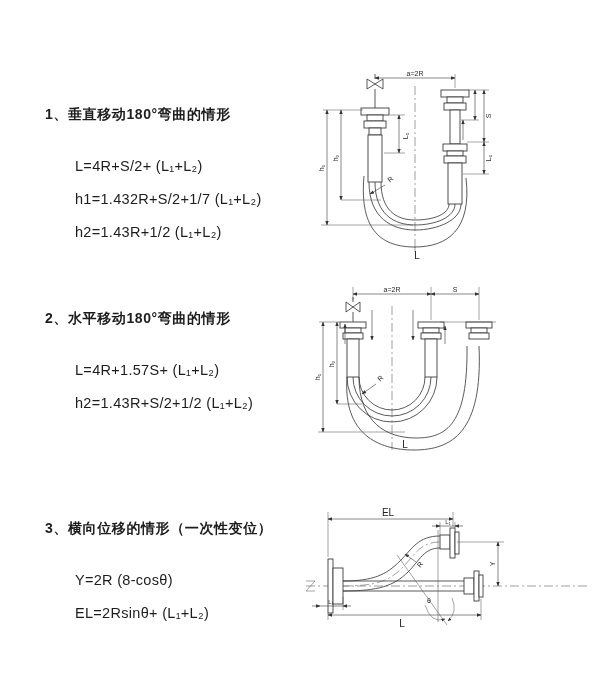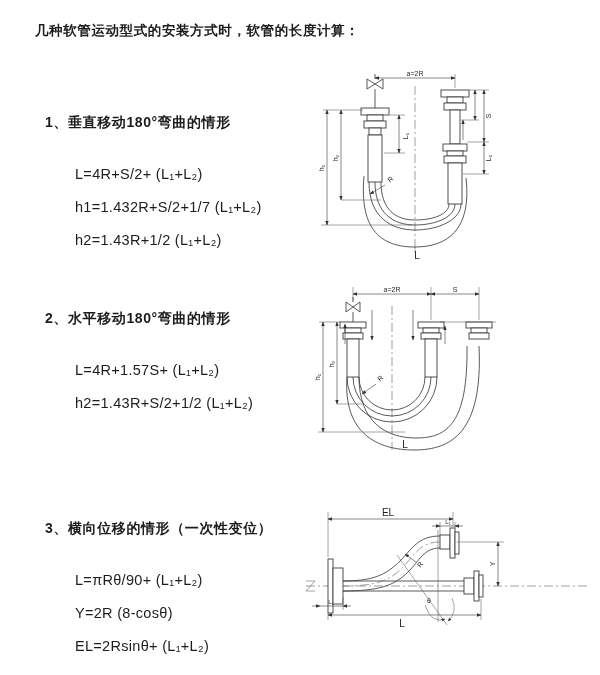--- a/index.html
+++ b/index.html
@@ -1,20 +1,20 @@
 <!DOCTYPE html>
 <html><head>
 <meta charset="utf-8">
 <style>
   html,body{margin:0;padding:0;background:#fff;}
   .page{position:relative;width:600px;height:675px;background:#fff;overflow:hidden;
         font-family:"Liberation Sans","DejaVu Sans",sans-serif;color:#1d1d1d;}
   .title{position:absolute;left:35px;top:22px;font-size:13.5px;font-weight:700;letter-spacing:.6px;white-space:nowrap;}
   .sec{position:absolute;left:45px;white-space:nowrap;}
-  .s1{top:114px}.s2{top:310px}.s3{top:520px}
+  .s1{top:106px}.s2{top:310px}.s3{top:520px}
   .heading{font-size:14px;font-weight:700;letter-spacing:.6px;}
   .formulas{margin-left:30px;margin-top:26px;}
   .f{font-size:14.5px;line-height:33px;font-weight:500;letter-spacing:.3px;}
   .diag{position:absolute;}
   .d1{left:313px;top:70px}
   .d2{left:310px;top:282px}
   .d3{left:298px;top:502px}
   svg{display:block;overflow:visible}
   .ol2{fill:none;stroke:#3c3c3c;stroke-width:.85;}
   .fit{fill:#fff;stroke:#3c3c3c;stroke-width:.9;}
@@ -23,21 +23,20 @@
   .cl{stroke:#606060;stroke-width:.6;fill:none;stroke-dasharray:9 3 2 3;}
   text.dim{font-size:7px;fill:#2a2a2a;}
   text.tiny{font-size:6px;fill:#2a2a2a;}
   text.big{font-size:10px;fill:#222;}
 </style>
 </head>
 <body>
 
 <div class="page">
 
-  <div class="title">几种软管运动型式的安装方式时，软管的长度计算：</div>
 
   <section class="sec s1">
     <div class="heading">1、垂直移动180°弯曲的情形</div>
     <div class="formulas">
       <div class="f">L=4R+S/2+ (L₁+L₂)</div>
       <div class="f">h1=1.432R+S/2+1/7 (L₁+L₂)</div>
       <div class="f">h2=1.43R+1/2 (L₁+L₂)</div>
     </div>
   </section>
 
@@ -45,21 +44,20 @@
     <div class="heading">2、水平移动180°弯曲的情形</div>
     <div class="formulas">
       <div class="f">L=4R+1.57S+ (L₁+L₂)</div>
       <div class="f">h2=1.43R+S/2+1/2 (L₁+L₂)</div>
     </div>
   </section>
 
   <section class="sec s3">
     <div class="heading">3、横向位移的情形（一次性变位）</div>
     <div class="formulas">
-      <div class="f">L=πRθ/90+ (L₁+L₂)</div>
       <div class="f">Y=2R (8-cosθ)</div>
       <div class="f">EL=2Rsinθ+ (L₁+L₂)</div>
     </div>
   </section>
 
   <div class="diag d1">
     <svg width="272" height="192" viewBox="0 0 272 192">
       <defs>
         <pattern id="d1h" width="3.5" height="3.5" patternUnits="userSpaceOnUse">
           <path d="M0,0 L3.5,3.5 M3.5,0 L0,3.5" stroke="#6a6a6a" stroke-width=".45"></path>

